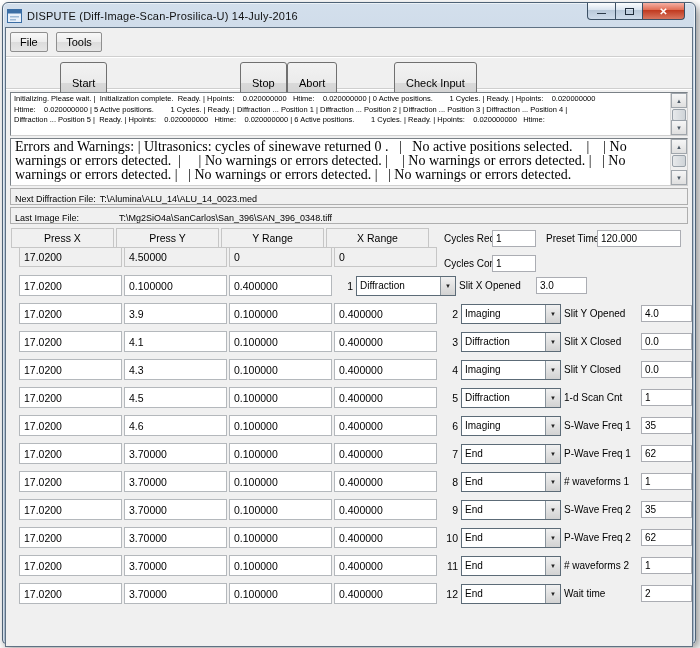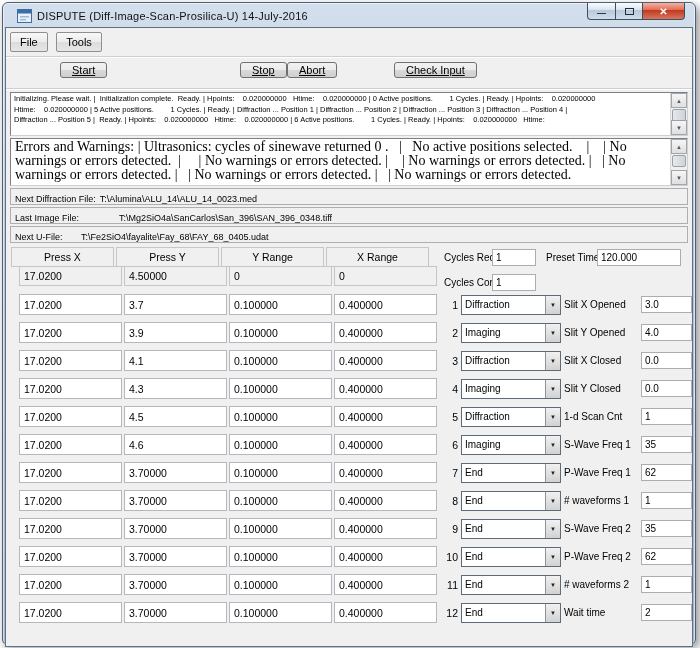--- a/index.html
+++ b/index.html
@@ -4,21 +4,21 @@
 <style>
   * { box-sizing: border-box; margin: 0; padding: 0; }
   html,body { width:700px; height:648px; background:#ffffff; font-family:"Liberation Sans", sans-serif; overflow:hidden; }
 
   .window {
     position:absolute; left:2px; top:2px; width:694px; height:642px;
     border:1px solid #4e6276; border-radius:6px 6px 4px 4px;
     background:linear-gradient(#d3dfec, #b3c4d6 40%, #a3b6ca);
     padding:2px; box-shadow: 3px 4px 10px rgba(0,0,0,.45), inset 0 0 0 1px rgba(255,255,255,.55);
   }
-  .titlebar { position:relative; height:22px; display:flex; align-items:center; padding-left:12px; }
+  .titlebar { position:relative; height:22px; display:flex; align-items:center; padding-left:2px; }
   .app-icon { width:15px; height:14px; margin-right:5px; }
   .title-text { font-size:11px; color:#111; letter-spacing:.2px; }
   .win-controls { position:absolute; top:-2px; right:8px; display:flex; }
   .win-btn {
     height:17px; display:flex; align-items:center; justify-content:center;
     border:1px solid #3c5064; border-top:none;
     background:linear-gradient(#fbfdfe, #d7e2ee 45%, #b9c9da 46%, #cfdceb);
     color:#243say; 
   }
   .win-btn.min { width:29px; border-radius:0 0 0 4px; }
@@ -38,25 +38,24 @@
   .menu-btn {
     display:inline-block; font-size:11px; padding:3px 9px; margin-right:4px;
     border:1px solid #8f8f8f; border-radius:2px;
     background:linear-gradient(#f8f8f8, #ececec 50%, #dcdcdc 51%, #e6e6e6);
     color:#000; cursor:default;
   }
   .groove { height:2px; border-top:1px solid #cfcfcf; border-bottom:1px solid #ffffff; margin:1px 0; }
 
   .toolbar { position:relative; height:28px; }
   .tool-btn {
-    position:absolute; top:3px; font-size:11px; padding:1px 11px;
+    position:absolute; top:3px; font-size:11px; padding:14px 11px;
     border:1px solid #707070; border-radius:3px;
     background:linear-gradient(#f2f2f2, #ebebeb 50%, #d9d9d9 51%, #cfcfcf);
     color:#000;
-    text-decoration:underline;
   }
   .tb-start { left:54px; } .tb-stop { left:234px; } .tb-abort { left:281px; } .tb-check { left:388px; }
 
   .logbox { position:relative; margin:2px 4px; background:#fff; border:1px solid; border-color:#7a8187 #d0d0d0 #d0d0d0 #7a8187; overflow:hidden; }
   .status-box { height:44px; }
   .errors-box { height:48px; }
   .log-text { position:absolute; left:0; top:0; right:17px; bottom:0; overflow:hidden; white-space:pre-wrap; }
   .status-text { font-size:7.5px; line-height:10.5px; padding:1px 3px; color:#000; }
   .errors-text { font-family:"Liberation Serif", serif; font-size:14px; line-height:14px; padding:1px 4px; color:#000; }
 
@@ -200,24 +199,20 @@
     </div>
 
     <div class="strip">
       <span class="s-label">Next Diffraction File:</span>
       <span class="s-value">T:\Alumina\ALU_14\ALU_14_0023.med</span>
     </div>
     <div class="strip strip-2">
       <span class="s-label">Last Image File:</span>
       <span class="s-value">T:\Mg2SiO4a\SanCarlos\San_396\SAN_396_0348.tiff</span>
     </div>
-    <div class="strip strip-3">
-      <span class="s-label">Next U-File:</span>
-      <span class="s-value">T:\Fe2SiO4\fayalite\Fay_68\FAY_68_0405.udat</span>
-    </div>
 
     <div class="grid">
       <div class="hrow">
         <div class="hcell">Press X</div>
         <div class="hcell">Press Y</div>
         <div class="hcell">Y Range</div>
         <div class="hcell">X Range</div>
       </div>
       <div class="trow">
         <div class="tcell">17.0200</div>
@@ -229,21 +224,20 @@
       <span class="side-label lbl-cycles-req">Cycles Req.</span>
       <input class="side-input inp-cycles-req" value="1" style="">
       <span class="side-label lbl-preset">Preset Time</span>
       <input class="side-input inp-preset" value="120.000" style="">
       <span class="side-label lbl-cycles-comp">Cycles Comp.</span>
       <input class="side-input inp-cycles-comp" value="1" style="">
 
       <div id="rows-host">
   <div class="grid-row">
     <input class="cell" value="17.0200" style="">
-    <input class="cell" value="3.7" style="">
     <input class="cell" value="0.100000" style="">
     <input class="cell" value="0.400000" style="">
     <span class="rownum">1</span>
     <div class="combo">
       <span class="combo-val">Diffraction</span>
       <span class="combo-btn">▼</span>
     </div>
     <span class="plabel">Slit X Opened</span>
     <input class="pinput" value="3.0" style="">
   </div>

